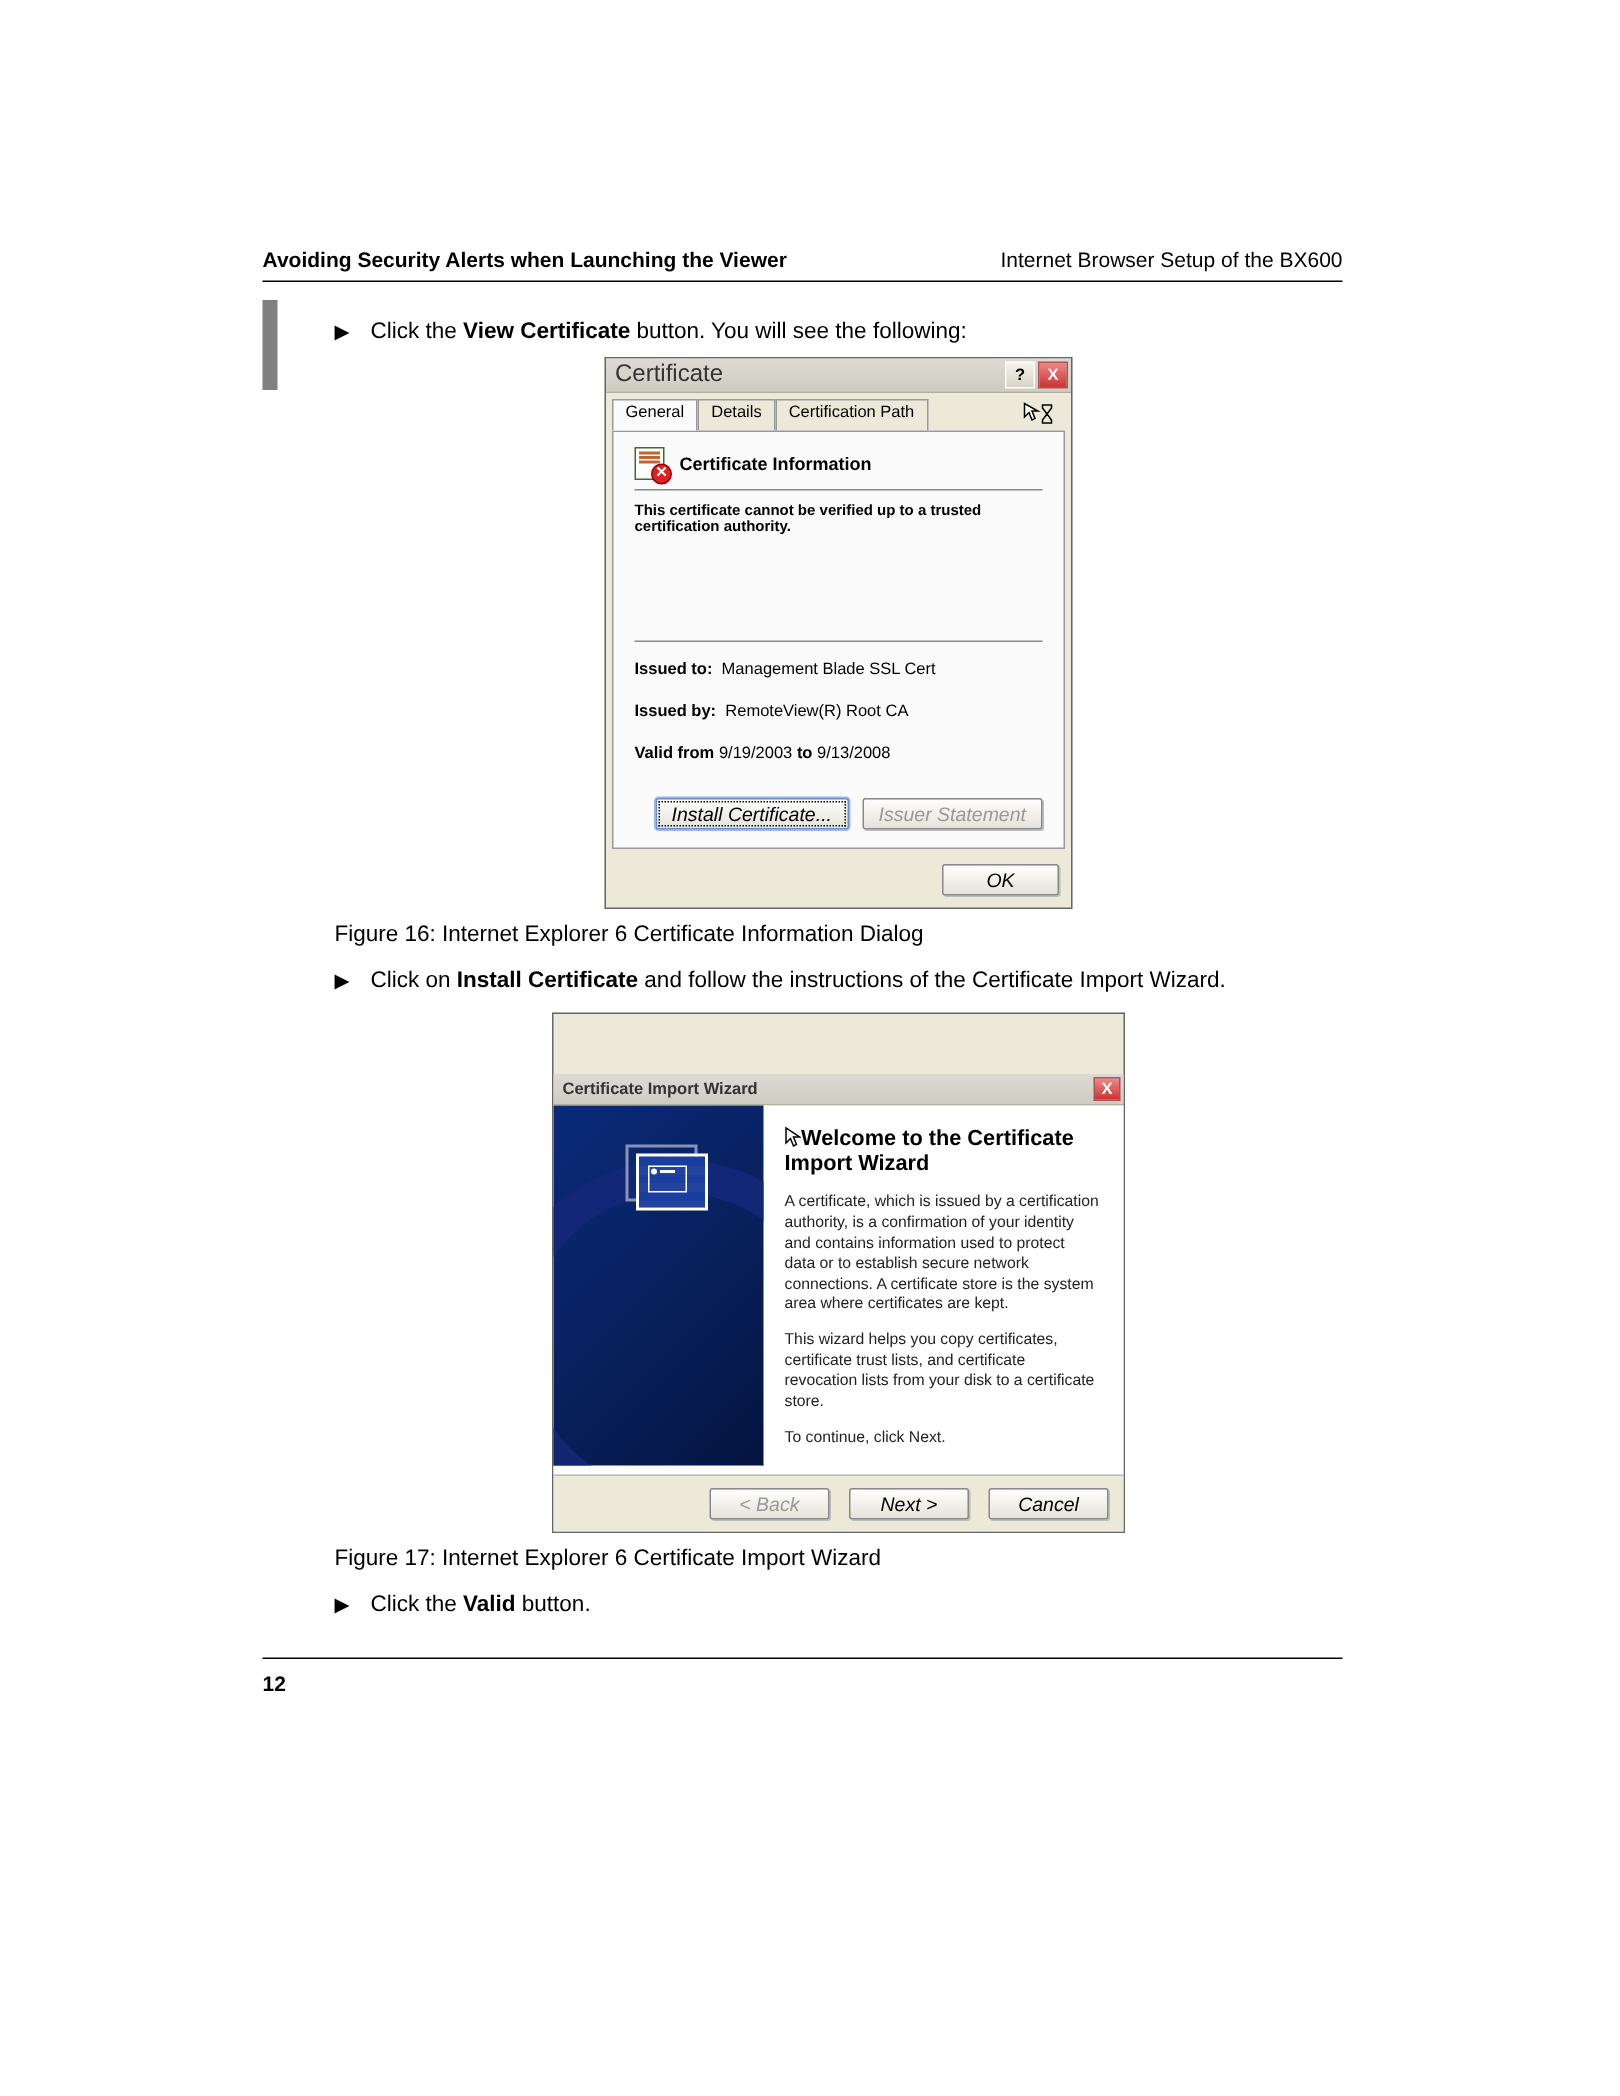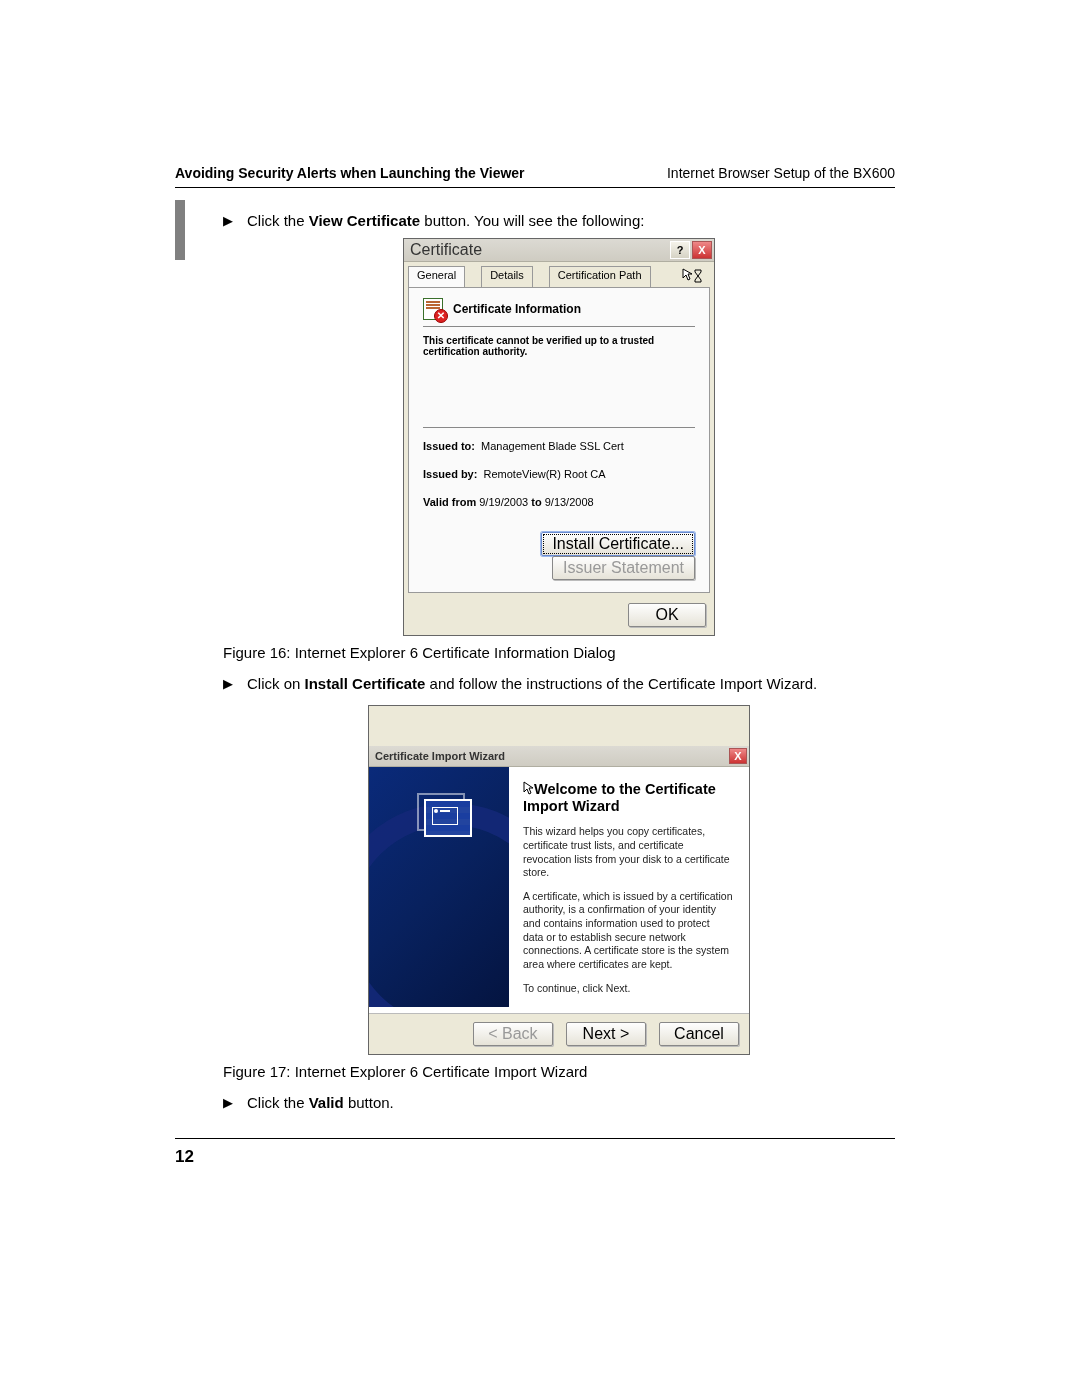--- a/index.html
+++ b/index.html
@@ -75,21 +75,21 @@
   .tb-close { background: linear-gradient(#e88,#c33); color:#fff; border:1px solid #a55;}
   .tabs-row {
     display:flex;
     padding: 4px 4px 0 4px;
   }
   .tab {
     padding: 2px 8px;
     border: 1px solid #999;
     border-bottom: none;
     background: #ece9d8;
-    margin-right: 16px;
+    margin-right: 0px;
     font-size: 11px;
     position: relative;
   }
   .tab.active {
     background: #fafafa;
     z-index: 2;
   }
   .tabs-pointer {
     margin-left: auto;
     padding: 2px 6px 0 0;
@@ -132,25 +132,26 @@
     font-weight:bold;
     font-size:10px;
     margin-bottom: 70px;
   }
   .hr { border-top:1px solid #888; margin: 0 0 12px 0; }
   .cert-field { margin-bottom: 16px; font-size:11px; }
   .cert-field b { font-weight:bold; }
   .btn {
     display:inline-block;
     padding: 2px 10px;
-    font-size: 16px;
+    font-size: 13px;
     border: 1px solid #888;
     background: linear-gradient(#fefefe,#e6e3d8);
     border-radius: 2px;
     box-shadow: 1px 1px 0 #bbb;
+    font-style: italic;
   }
   .btn.focus { outline: 1px dotted #000; outline-offset: -3px; border:1px solid #6a8bd0; box-shadow:0 0 0 1px #9bb6e8;}
   .btn.disabled { color:#999; }
   .panel-btn-row { text-align:right; margin-top: 24px; }
   .dialog-ok-row { text-align:right; padding: 6px 8px 8px 0; }
 
   .caption {
     font-size: 15px;
     margin: 8px 0 12px 0;
   }
@@ -211,21 +212,21 @@
     padding: 8px 10px;
     text-align:right;
     background:#ece9d8;
   }
   .wiz-foot .btn { min-width:58px; text-align:center; margin-left:10px; }
 
   .footer {
     border-top: 1.5px solid #000;
     margin-top: 24px;
     padding-top: 8px;
-    font-size: 17px;
+    font-size: 14px;
     font-weight: bold;
   }
 </style>
 </head>
 <body>
 
 <div class="page">
   <div class="side-tab"></div>
 
   <div class="header-row">
@@ -315,22 +316,22 @@
             </div>
         </div>
         <div class="wiz-main">
           <div class="wiz-h1">
             <span class="wiz-cursor">
               <svg width="11" height="14" viewBox="0 0 11 14">
                   <path d="M1 1 L1 11 L4 8 L6 13 L8 12 L6 7 L10 7 Z" fill="#fff" stroke="#000"></path>
                 </svg>
             </span><span>Welcome to the Certificate Import Wizard</span>
           </div>
+          <div class="wiz-p">A certificate, which is issued by a certification authority, is a confirmation of your identity and contains information used to protect data or to establish secure network connections. A certificate store is the system area where certificates are kept.</div>
           <div class="wiz-p">This wizard helps you copy certificates, certificate trust lists, and certificate revocation lists from your disk to a certificate store.</div>
-          <div class="wiz-p">A certificate, which is issued by a certification authority, is a confirmation of your identity and contains information used to protect data or to establish secure network connections. A certificate store is the system area where certificates are kept.</div>
           <div class="wiz-p">To continue, click Next.</div>
         </div>
       </div>
       <div class="wiz-foot">
         <span class="btn disabled">&lt; Back</span>
         <span class="btn">Next &gt;</span>
         <span class="btn">Cancel</span>
       </div>
     </div>
 

